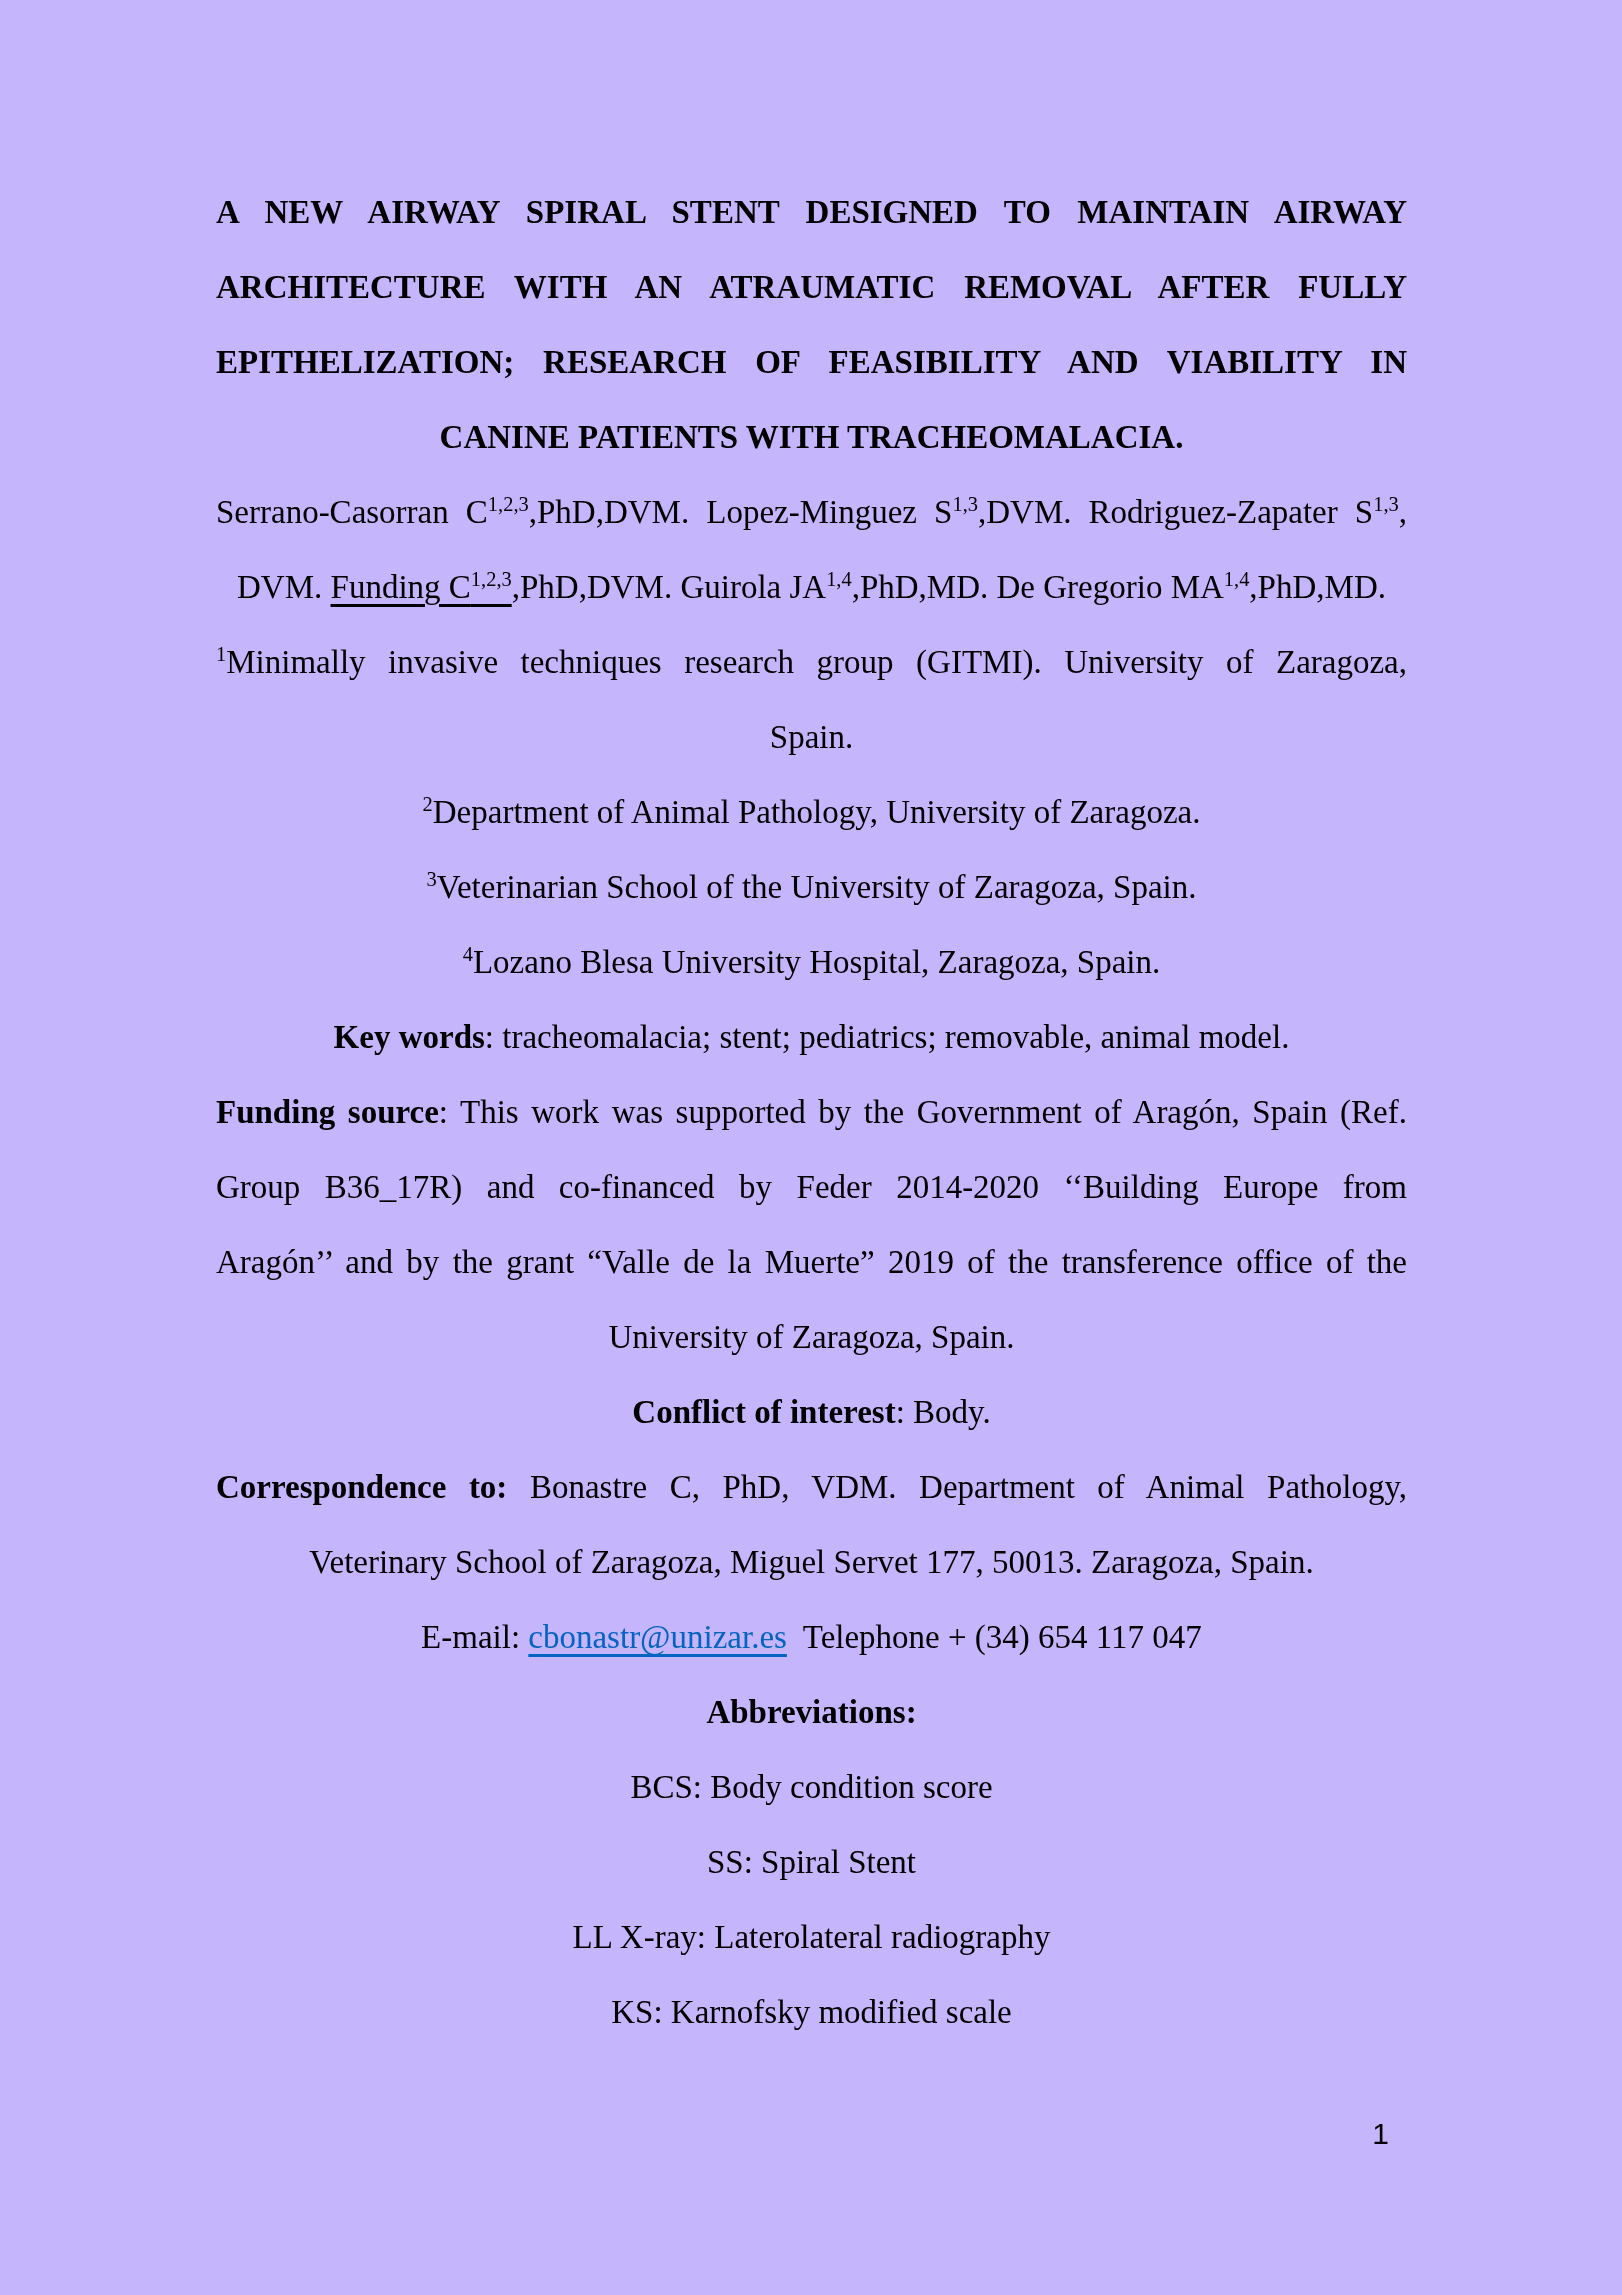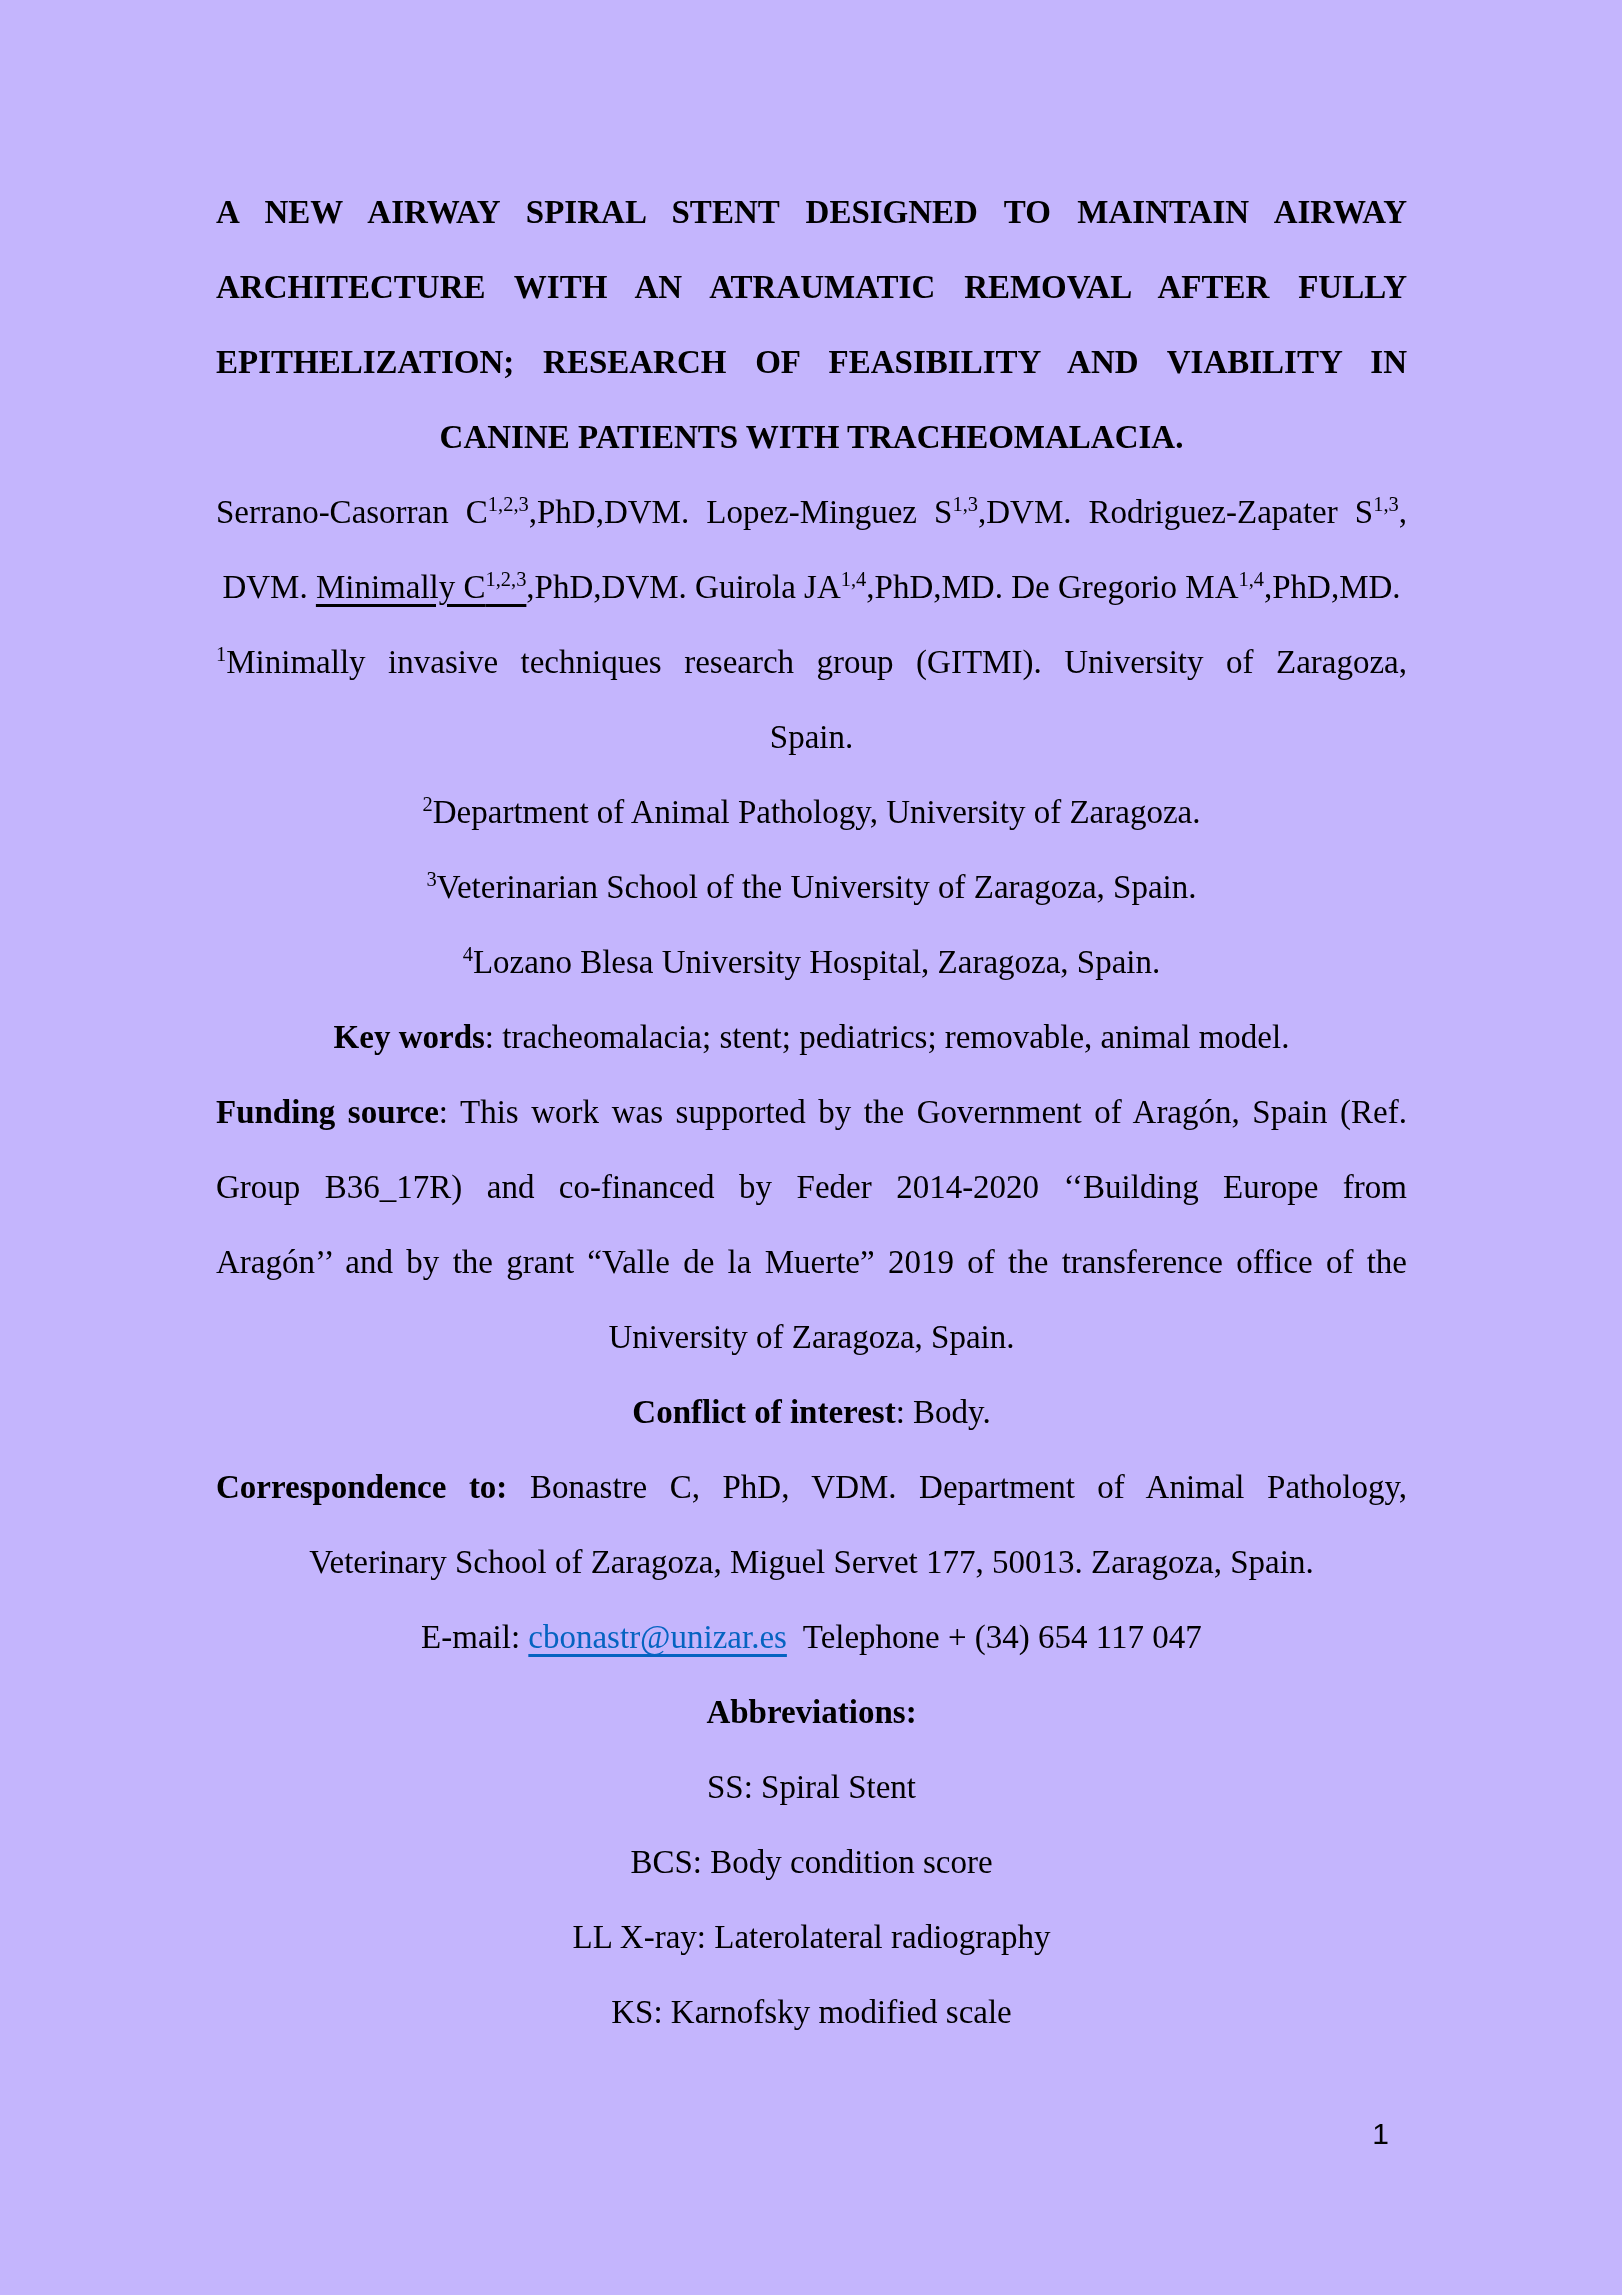--- a/index.html
+++ b/index.html
@@ -65,36 +65,36 @@
 </head>
 <body>
 
 <div class="page">
   <main class="content">
       <div class="line just"><span class="b">A NEW AIRWAY SPIRAL STENT DESIGNED TO MAINTAIN AIRWAY</span></div>
       <div class="line just"><span class="b">ARCHITECTURE WITH AN ATRAUMATIC REMOVAL AFTER FULLY</span></div>
       <div class="line just"><span class="b">EPITHELIZATION; RESEARCH OF FEASIBILITY AND VIABILITY IN</span></div>
       <div class="line"><span class="b">CANINE PATIENTS WITH TRACHEOMALACIA.</span></div>
       <div class="line just"><span class="">Serrano-Casorran C</span><span class="sup">1,2,3</span><span class="">,PhD,DVM. Lopez-Minguez S</span><span class="sup">1,3</span><span class="">,DVM. Rodriguez-Zapater S</span><span class="sup">1,3</span><span class="">,</span></div>
-      <div class="line"><span class="">DVM. </span><span class="ul"><span class="">Minimally C</span><span class="sup">1,2,3</span></span><span class="">,PhD,DVM. Guirola JA</span><span class="sup">1,4</span><span class="">,PhD,MD. De Gregorio MA</span><span class="sup">1,4</span><span class="">,PhD,MD.</span></div>
+      <div class="line"><span class="">DVM. </span><span class="ul"><span class="">Funding C</span><span class="sup">1,2,3</span></span><span class="">,PhD,DVM. Guirola JA</span><span class="sup">1,4</span><span class="">,PhD,MD. De Gregorio MA</span><span class="sup">1,4</span><span class="">,PhD,MD.</span></div>
       <div class="line just"><span class="sup">1</span><span class="">Minimally invasive techniques research group (GITMI). University of Zaragoza,</span></div>
       <div class="line"><span class="">Spain.</span></div>
       <div class="line"><span class="sup">2</span><span class="">Department of Animal Pathology, University of Zaragoza.</span></div>
       <div class="line"><span class="sup">3</span><span class="">Veterinarian School of the University of Zaragoza, Spain.</span></div>
       <div class="line"><span class="sup">4</span><span class="">Lozano Blesa University Hospital, Zaragoza, Spain.</span></div>
       <div class="line"><span class="b">Key words</span><span class="">: tracheomalacia; stent; pediatrics; removable, animal model.</span></div>
       <div class="line just"><span class="b">Funding source</span><span class="">: This work was supported by the Government of Aragón, Spain (Ref.</span></div>
       <div class="line just"><span class="">Group B36_17R) and co-financed by Feder 2014-2020 ‘‘Building Europe from</span></div>
       <div class="line just"><span class="">Aragón’’ and by the grant “Valle de la Muerte” 2019 of the transference office of the</span></div>
       <div class="line"><span class="">University of Zaragoza, Spain.</span></div>
       <div class="line"><span class="b">Conflict of interest</span><span class="">: Body.</span></div>
       <div class="line just"><span class="b">Correspondence to:</span><span class=""> Bonastre C, PhD, VDM. Department of Animal Pathology,</span></div>
       <div class="line"><span class="">Veterinary School of Zaragoza, Miguel Servet 177, 50013. Zaragoza, Spain.</span></div>
       <div class="line"><span class="">E-mail: </span><a href="#" class="link" style="color: rgb(5, 99, 193);">cbonastr@unizar.es</a><span class="">&nbsp; Telephone + (34) 654 117 047</span></div>
       <div class="line"><span class="b">Abbreviations:</span></div>
+      <div class="line"><span class="">BCS: Body condition score</span></div>
       <div class="line"><span class="">SS: Spiral Stent</span></div>
-      <div class="line"><span class="">BCS: Body condition score</span></div>
       <div class="line"><span class="">LL X-ray: Laterolateral radiography</span></div>
       <div class="line"><span class="">KS: Karnofsky modified scale</span></div>
     </main>
   <div class="footer">1</div>
 </div>
 
 
 </body></html>

